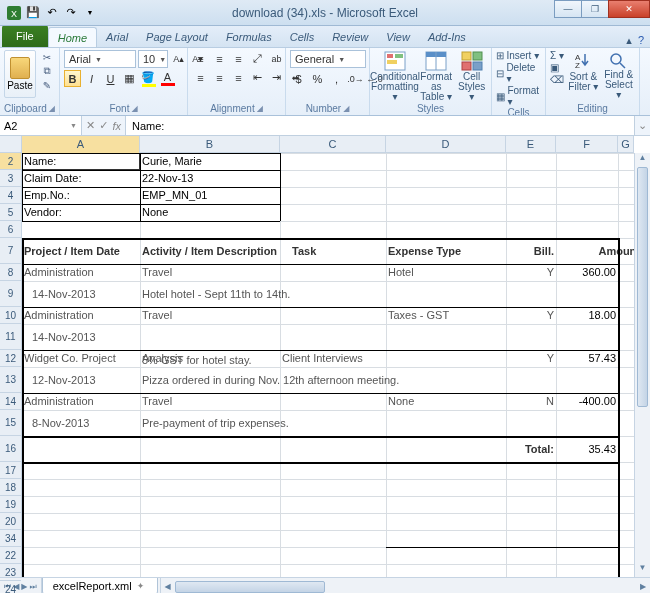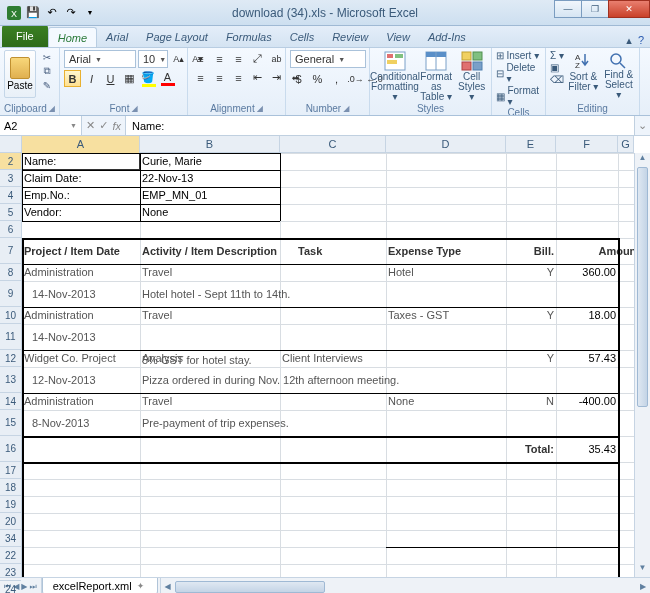--- a/index.html
+++ b/index.html
@@ -420,21 +420,21 @@
         <div class="thickborder" style="left: 0px; top: 0px; width: 258px; height: 1px;"></div>
         <div class="thickborder" style="left: 0px; top: 68px; width: 258px; height: 1px;"></div>
         <div class="thickborder" style="left: 0px; top: 17px; width: 258px; height: 1px;"></div>
         <div class="thickborder" style="left: 0px; top: 34px; width: 258px; height: 1px;"></div>
         <div class="thickborder" style="left: 0px; top: 51px; width: 258px; height: 1px;"></div>
         <div class="thickborder" style="left: 0px; top: 0px; height: 68px; width: 1px;"></div>
         <div class="thickborder" style="left: 118px; top: 0px; height: 68px; width: 1px;"></div>
         <div class="thickborder" style="left: 258px; top: 0px; height: 68px; width: 1px;"></div>
         <div class="cell hdr-cell" style="left: 0px; top: 85px; width: 118px; height: 26px; line-height: 26px;">Project / Item Date</div>
         <div class="cell hdr-cell" style="left: 118px; top: 85px; width: 140px; height: 26px; line-height: 26px;">Activity / Item Description</div>
-        <div class="cell hdr-cell" style="left: 258px; top: 85px; width: 106px; height: 26px; line-height: 26px; padding-left: 18px;">Task</div>
+        <div class="cell hdr-cell" style="left: 252px; top: 85px; width: 106px; height: 26px; line-height: 26px; padding-left: 18px;">Task</div>
         <div class="cell hdr-cell" style="left: 364px; top: 85px; width: 120px; height: 26px; line-height: 26px;">Expense Type</div>
         <div class="cell hdr-cell right" style="left: 484px; top: 85px; width: 50px; height: 26px; line-height: 26px;">Bill.</div>
         <div class="cell hdr-cell right" style="left: 534px; top: 85px; width: 86px; height: 26px; line-height: 26px;">Amount</div>
         <div class="thickborder" style="left: 0px; top: 85px; width: 596px; height: 2px;"></div>
         <div class="thickborder" style="left: 0px; top: 111px; width: 596px; height: 1px;"></div>
         <div class="thickborder" style="left: 0px; top: 85px; height: 394px; width: 2px;"></div>
         <div class="thickborder" style="left: 596px; top: 85px; height: 394px; width: 2px;"></div>
         <div class="cell gray" style="left: 0px; top: 111px; width: 118px; height: 17px; line-height: 17px;">Administration</div>
         <div class="cell gray" style="left: 118px; top: 111px; width: 140px; height: 17px; line-height: 17px;">Travel</div>
         <div class="cell gray" style="left: 364px; top: 111px; width: 120px; height: 17px; line-height: 17px;">Hotel</div>

